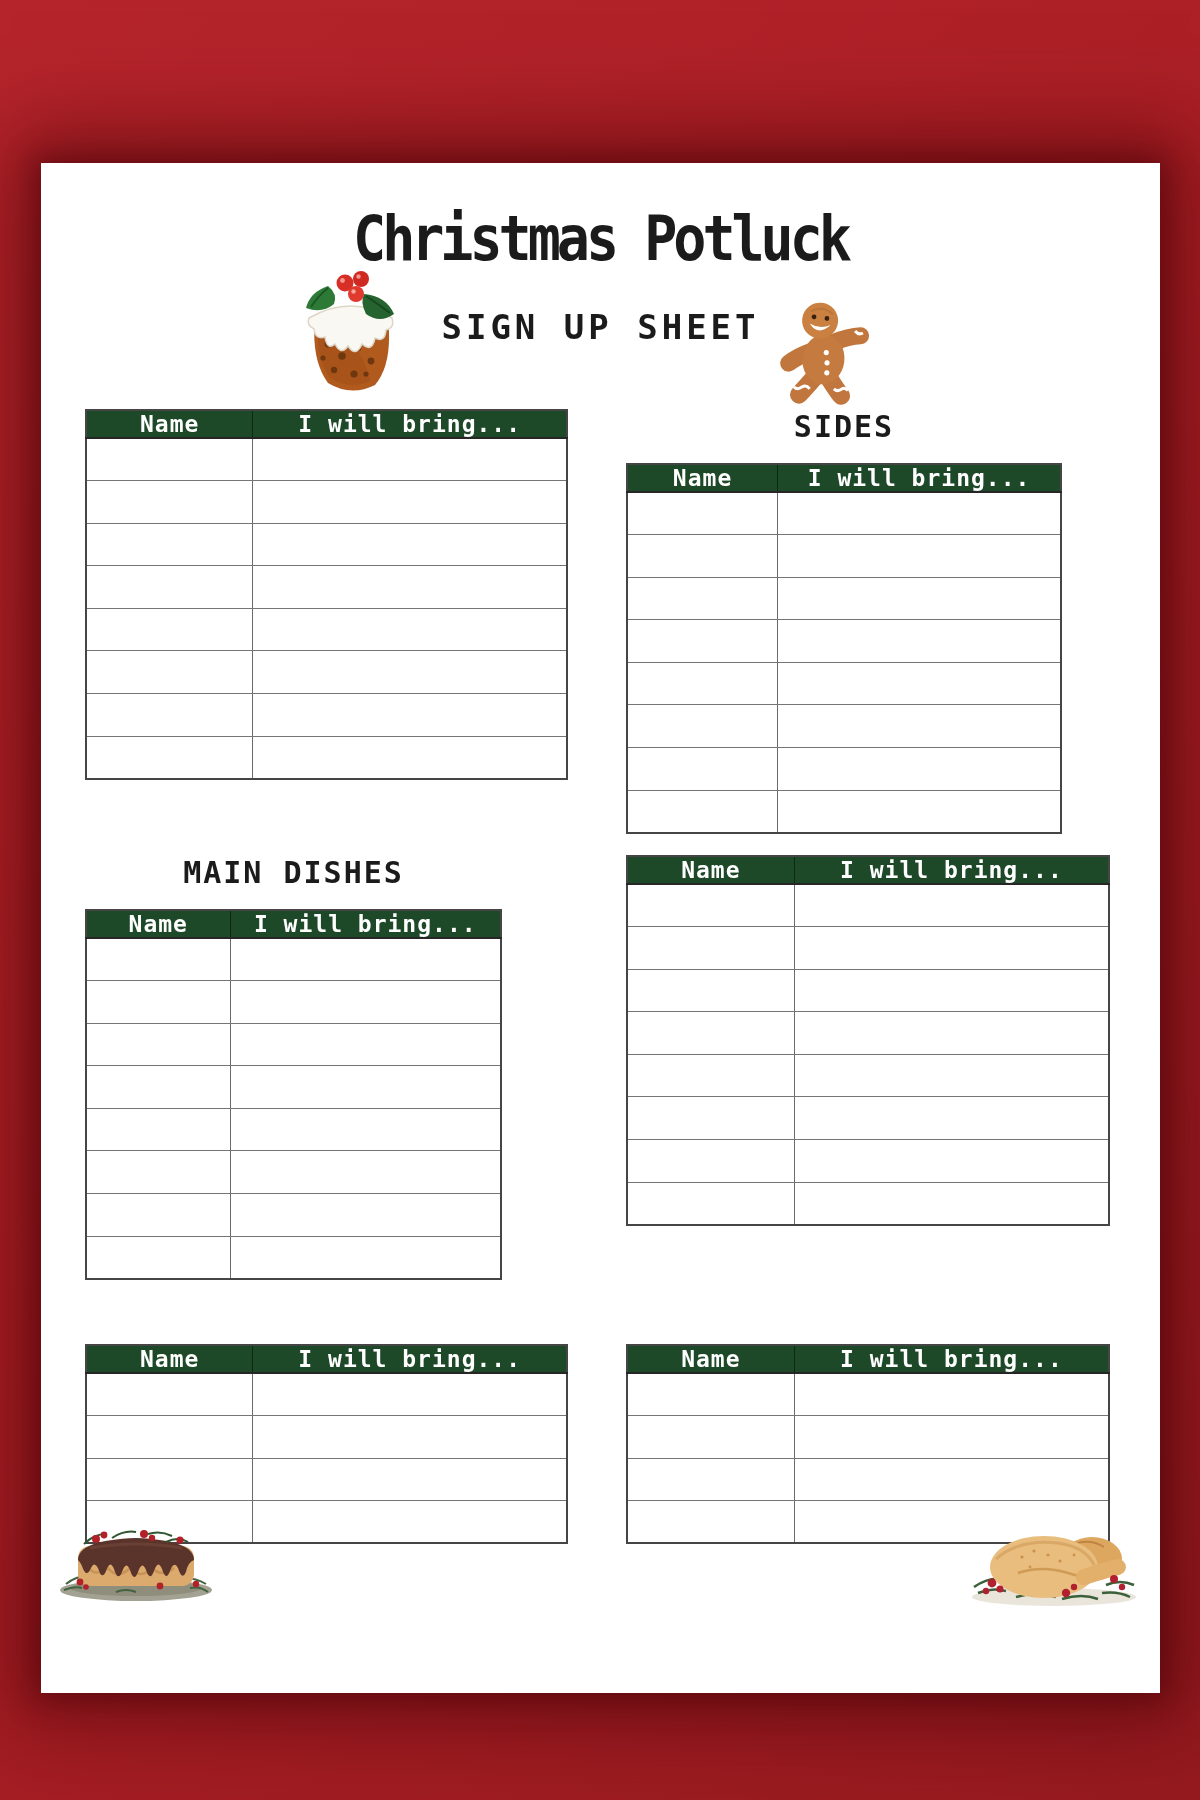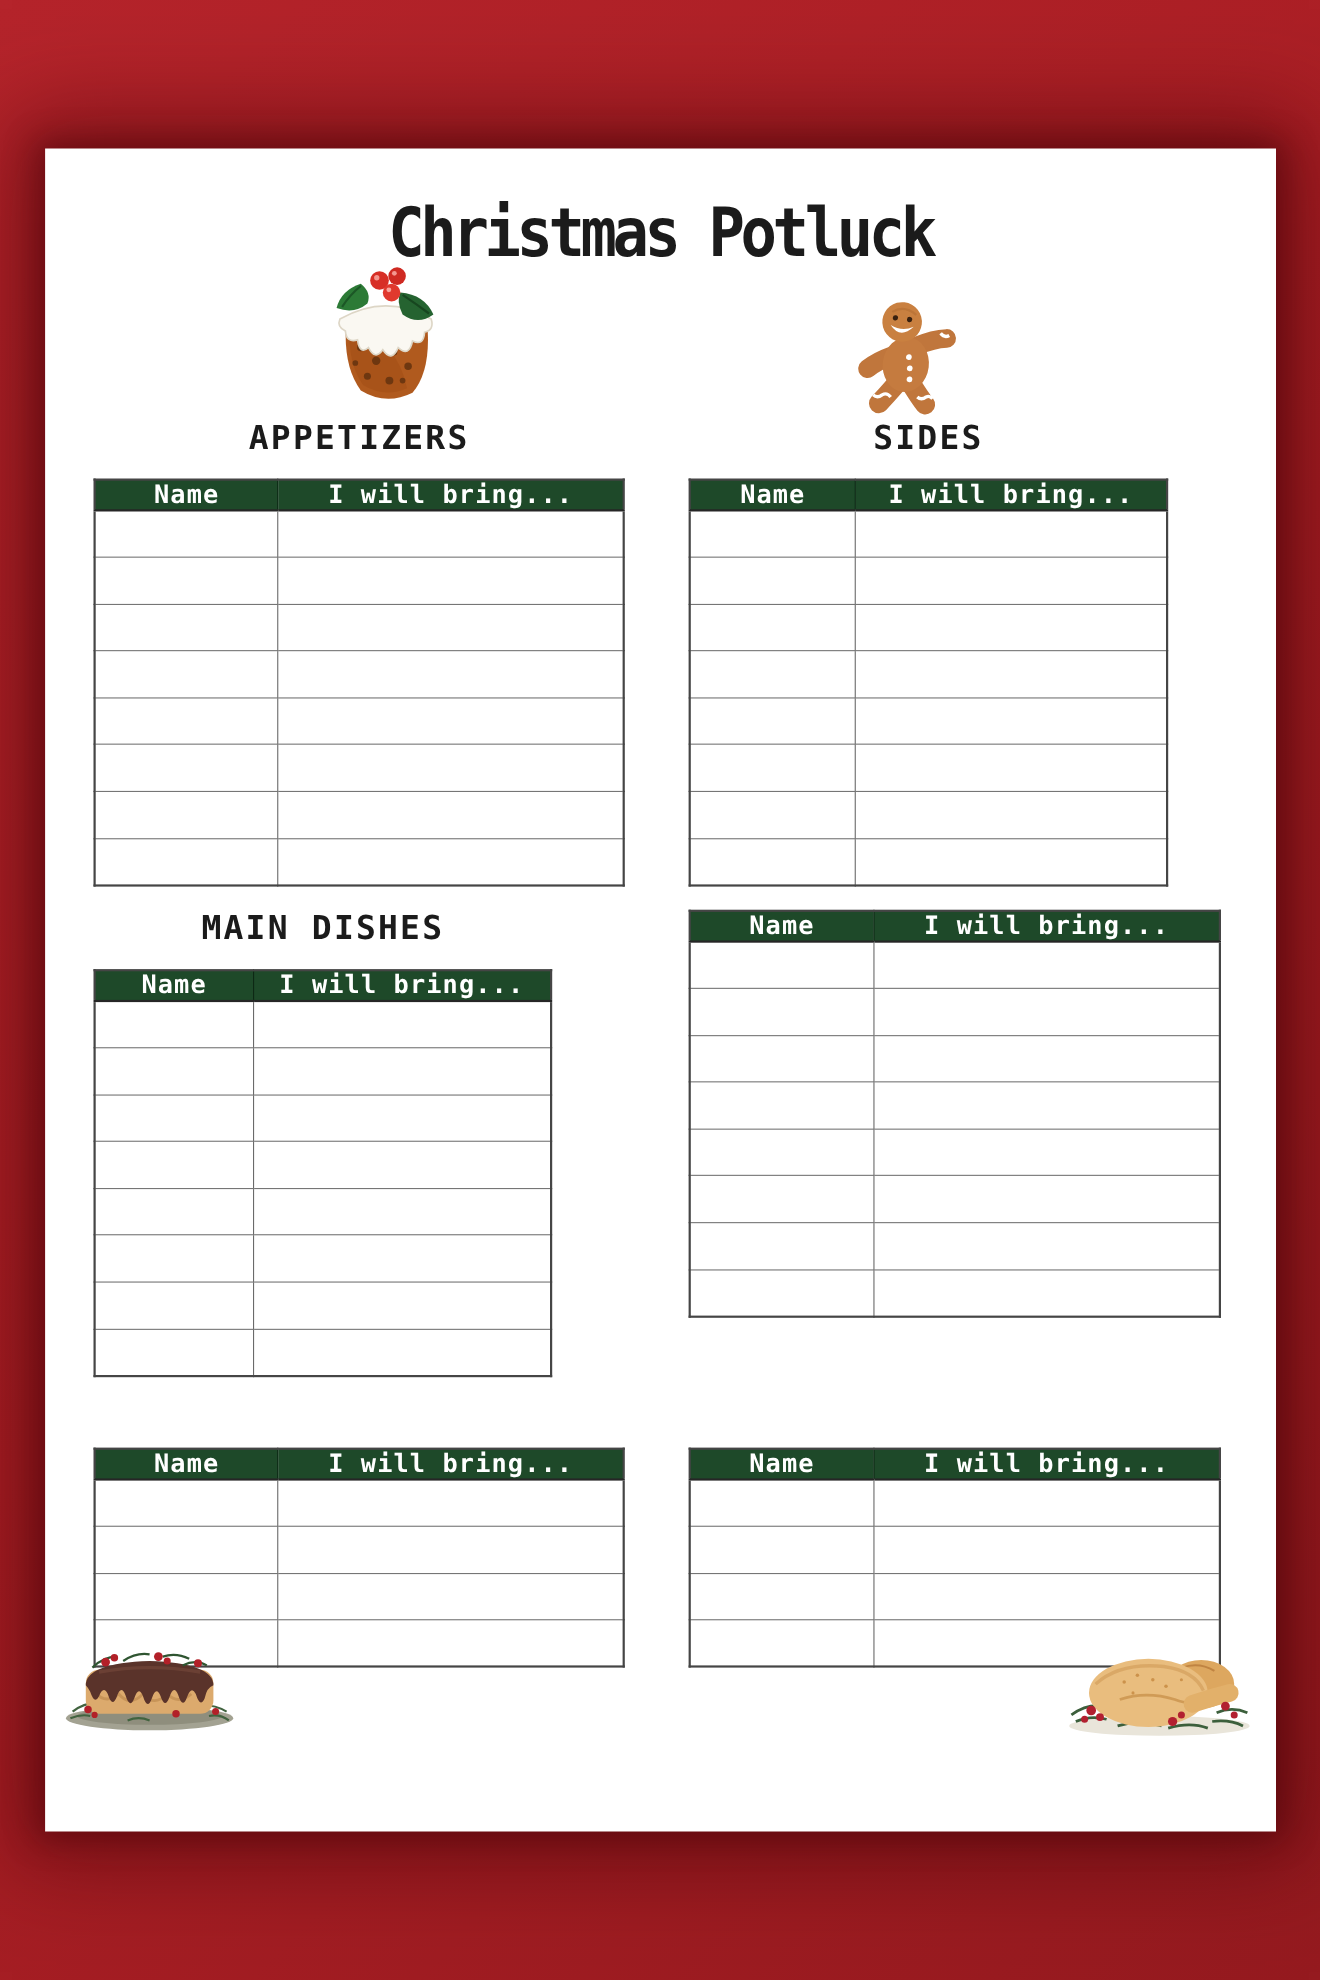--- a/index.html
+++ b/index.html
@@ -61,24 +61,25 @@
   table.signup th.col-name{width:34.7%;border-right:1px solid #123categories;}
   table.signup th.col-name{border-right:1px solid #0d2814;text-align:center;}
   table.signup td{
     height:42.6px;border:1px solid #757575;background:#fff;
   }
   table.signup td.name-cell{border-right:1px solid #6a6a6a;}
 </style>
 </head>
 <body>
 
-<div style="position:absolute;inset:0;">
+<div style="position:absolute;inset:0;margin-top:28px;">
   <div class="sheet">
 
     <div class="page-title">Christmas Potluck</div>
+    <div class="page-subtitle">SIGN UP SHEET</div>
 
     <svg class="deco deco-pudding" viewBox="0 0 107 130">
       <path d="M17 52 Q13 94 30 117 Q53 131 77 119 Q95 98 90 52 Z" fill="#b05a1e"></path>
       <path d="M20 60 Q18 92 32 112 Q52 124 72 115 Q63 70 20 60 Z" fill="#a34f16" opacity="0.6"></path>
       <g fill="#6e3710">
         <circle cx="30" cy="78" r="3.4"></circle>
           <circle cx="44" cy="90" r="3.8"></circle>
           <circle cx="60" cy="82" r="3.2"></circle>
         <circle cx="73" cy="95" r="3.4"></circle>
           <circle cx="36" cy="104" r="3.2"></circle>
@@ -119,21 +120,20 @@
             <circle cx="48" cy="65" r="2.6"></circle>
             <circle cx="49" cy="75" r="2.6"></circle>
         </g>
         <path d="M18 93 Q22 96 26 92 Q30 89 34 93" stroke="#fff" stroke-width="3" fill="none"></path>
         <path d="M58 90 Q62 93 66 89 Q69 87 72 90" stroke="#fff" stroke-width="3" fill="none"></path>
         <path d="M72 30 Q76 34 80 31" stroke="#fff" stroke-width="3" fill="none"></path>
       </g>
     </svg>
 
     <div class="col col-a">
-      <div class="section-title">APPETIZERS</div>
       <table class="signup">
         <thead>
             <tr>
           <th class="col-name">Name</th>
           <th class="col-bring">I will bring...</th>
         </tr>
           </thead>
         <tbody>
             <tr>
               <td class="name-cell"></td>

